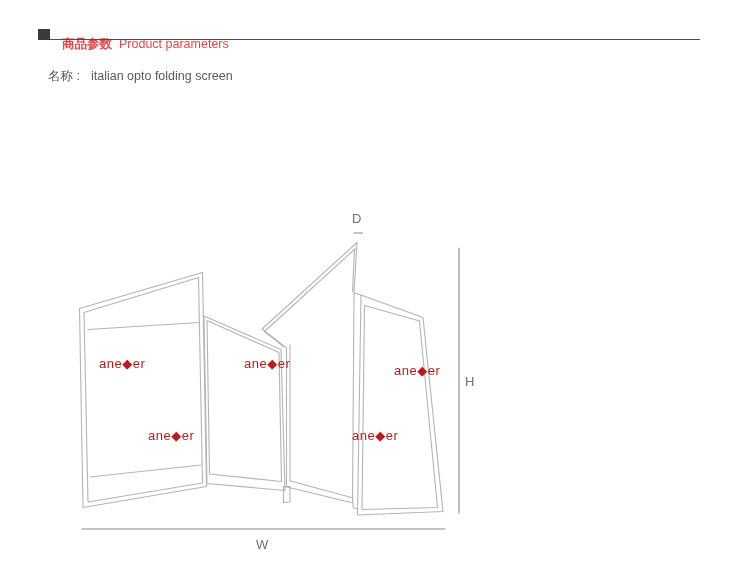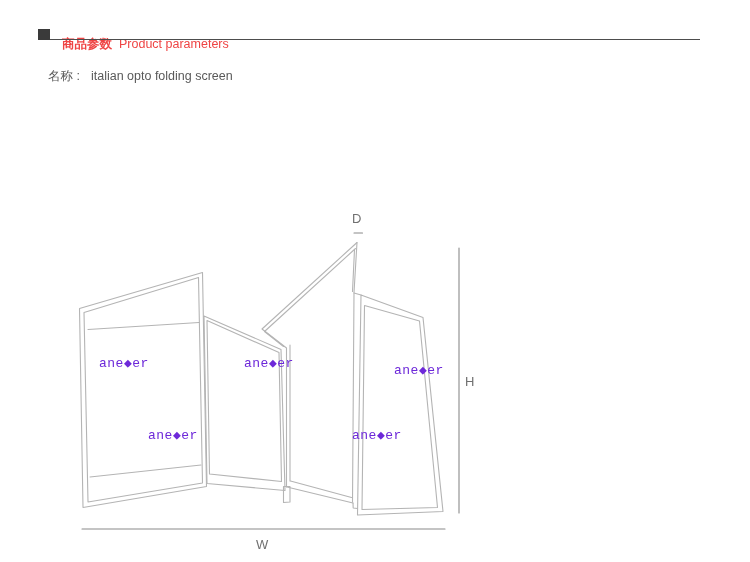--- a/index.html
+++ b/index.html
@@ -18,21 +18,21 @@
   .specs{position:absolute;left:48px;top:66px;width:658px;font-size:12.5px;color:#595959;}
   .spec-row{display:flex;align-items:flex-end;line-height:21.2px;}
   .spec-label{flex:0 0 auto;white-space:nowrap;}
   .spec-value{flex:1 1 auto;margin-left:11px;}
   
   .diagram-svg{position:absolute;left:0;top:0;width:750px;height:562px;}
   .dim-label{position:absolute;font-size:13px;color:#707070;line-height:15px;}
   .dim-label.d{left:352px;top:211px;}
   .dim-label.h{left:465px;top:374px;}
   .dim-label.w{left:256px;top:537px;}
-  .wm{position:absolute;font-size:13px;color:#6d28d9;letter-spacing:0.5px;line-height:14px;white-space:nowrap;font-family:Liberation Mono, monospace;}
+  .wm{position:absolute;font-size:13px;color:#b91c1c;letter-spacing:0.5px;line-height:14px;white-space:nowrap;}
   .wm1{left:99px;top:357px;}
   .wm2{left:244px;top:357px;}
   .wm3{left:394px;top:364px;}
   .wm4{left:148px;top:429px;}
   .wm5{left:352px;top:429px;}
 </style>
 </head>
 <body>
 
 <div>

